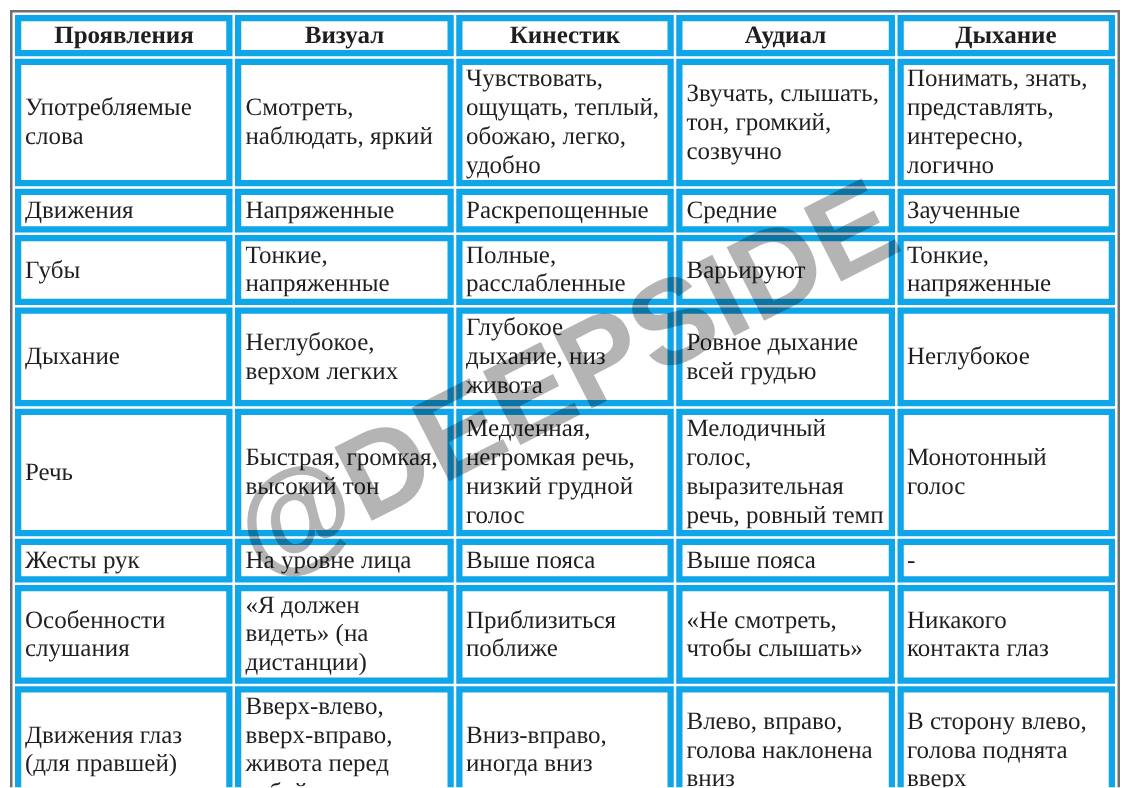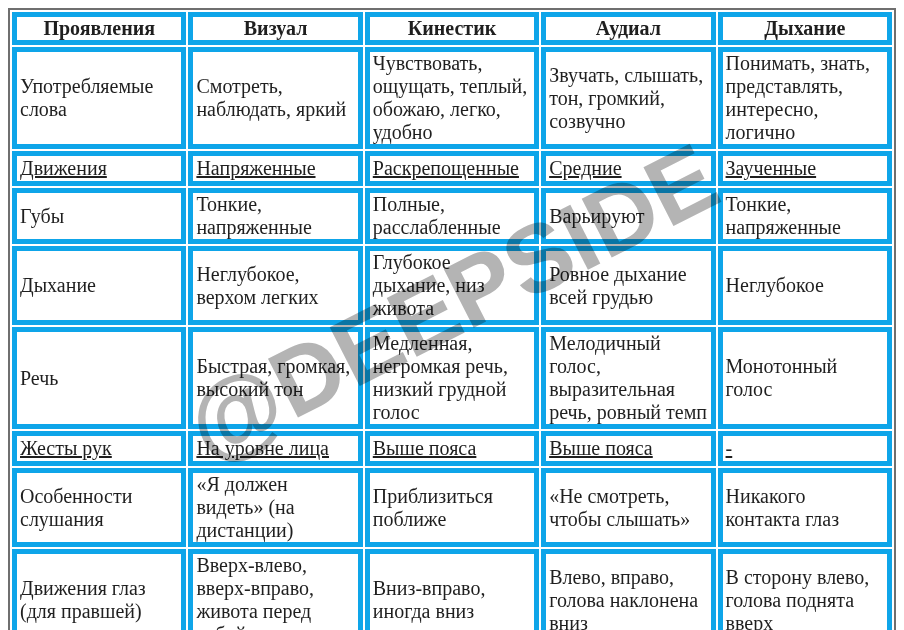--- a/index.html
+++ b/index.html
@@ -38,21 +38,21 @@
     background: #ffffff;
     overflow: hidden;
   }
   table.vak th {
     font-weight: bold;
     text-align: center;
     height: 22px;
   }
   tr.h90  td { height: 90px; }
   tr.h45  td { height: 45px; }
-  tr.h25  td { height: 25px; text-decoration: underline; }
+  tr.h25  td { height: 25px; }
   tr.h44  td { height: 44px; }
   tr.h86  td { height: 86px; }
   tr.h65  td { height: 65px; }
   tr.h68  td { height: 68px; }
   .watermark {
     position: absolute;
     left: 112px;
     top: 252px;
     width: 680px;
     text-align: center;

